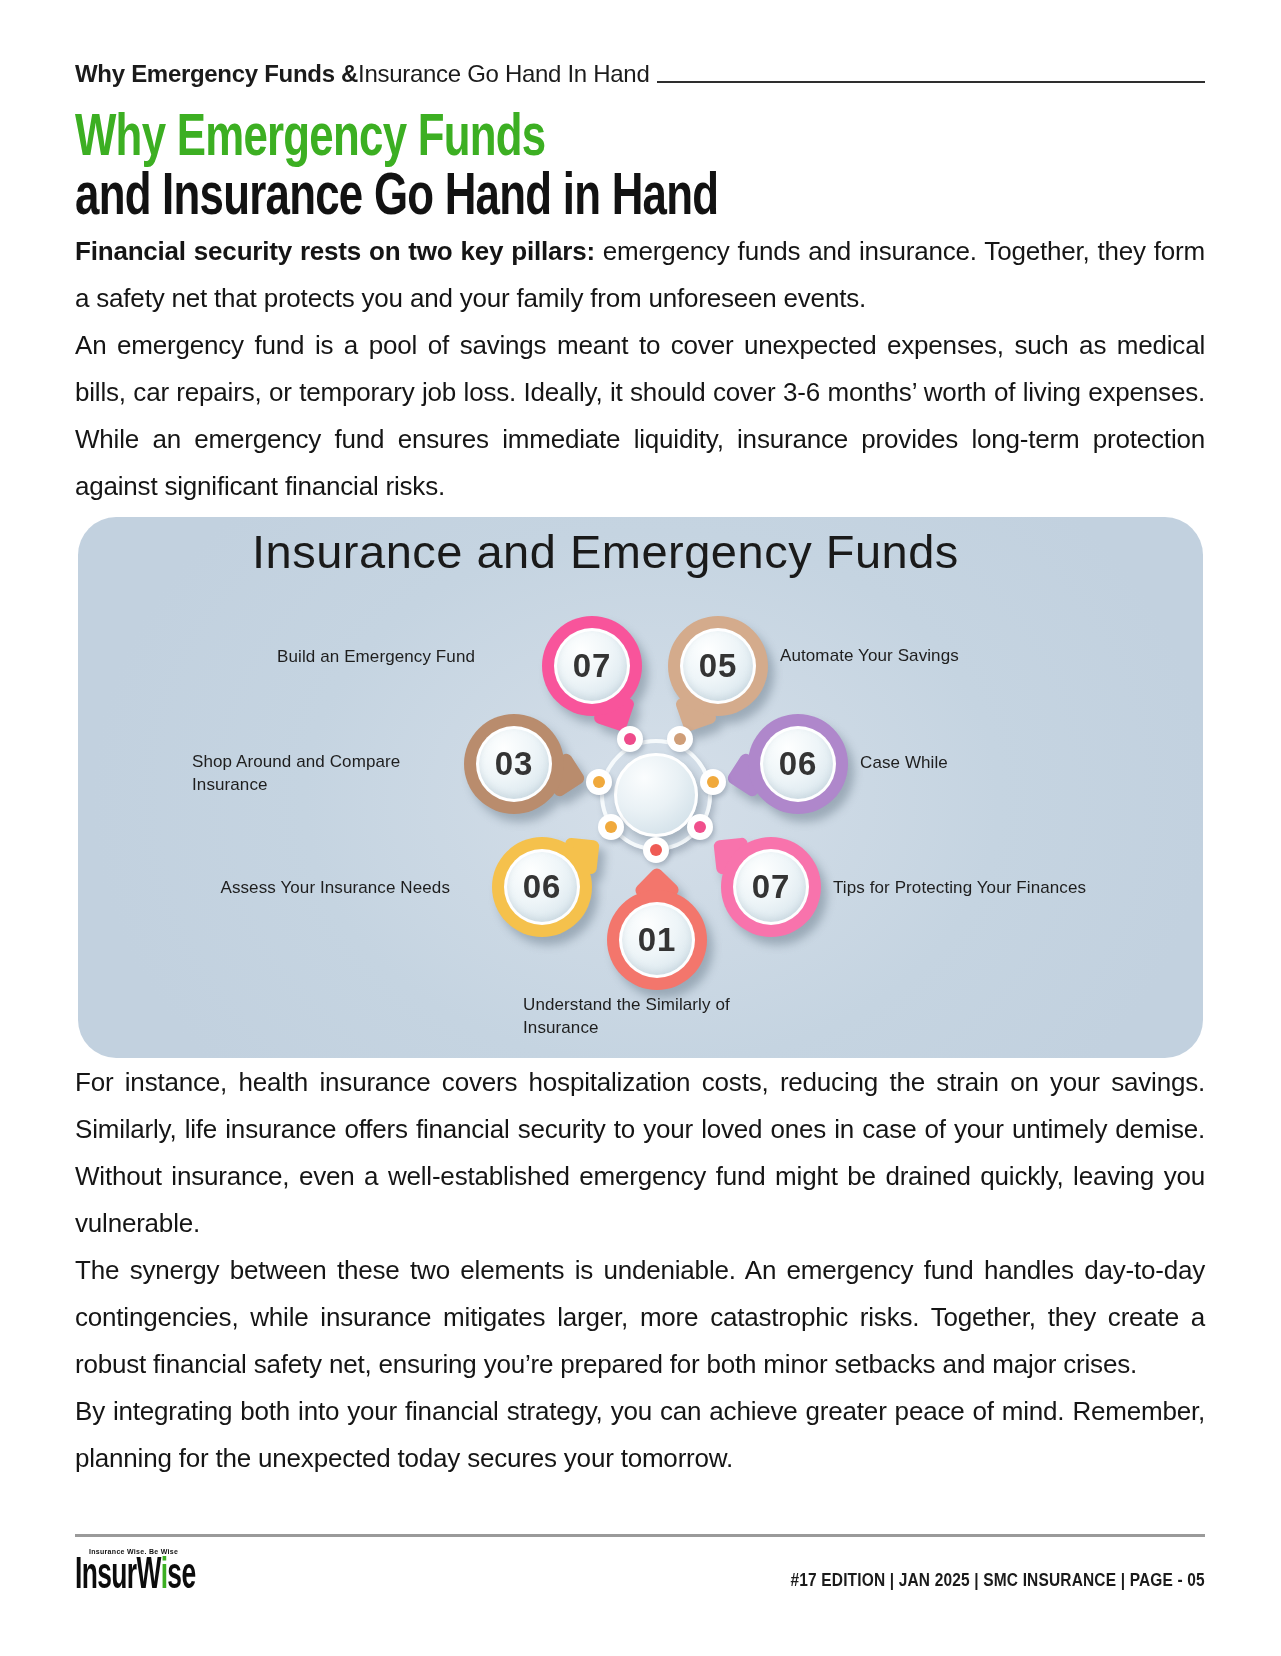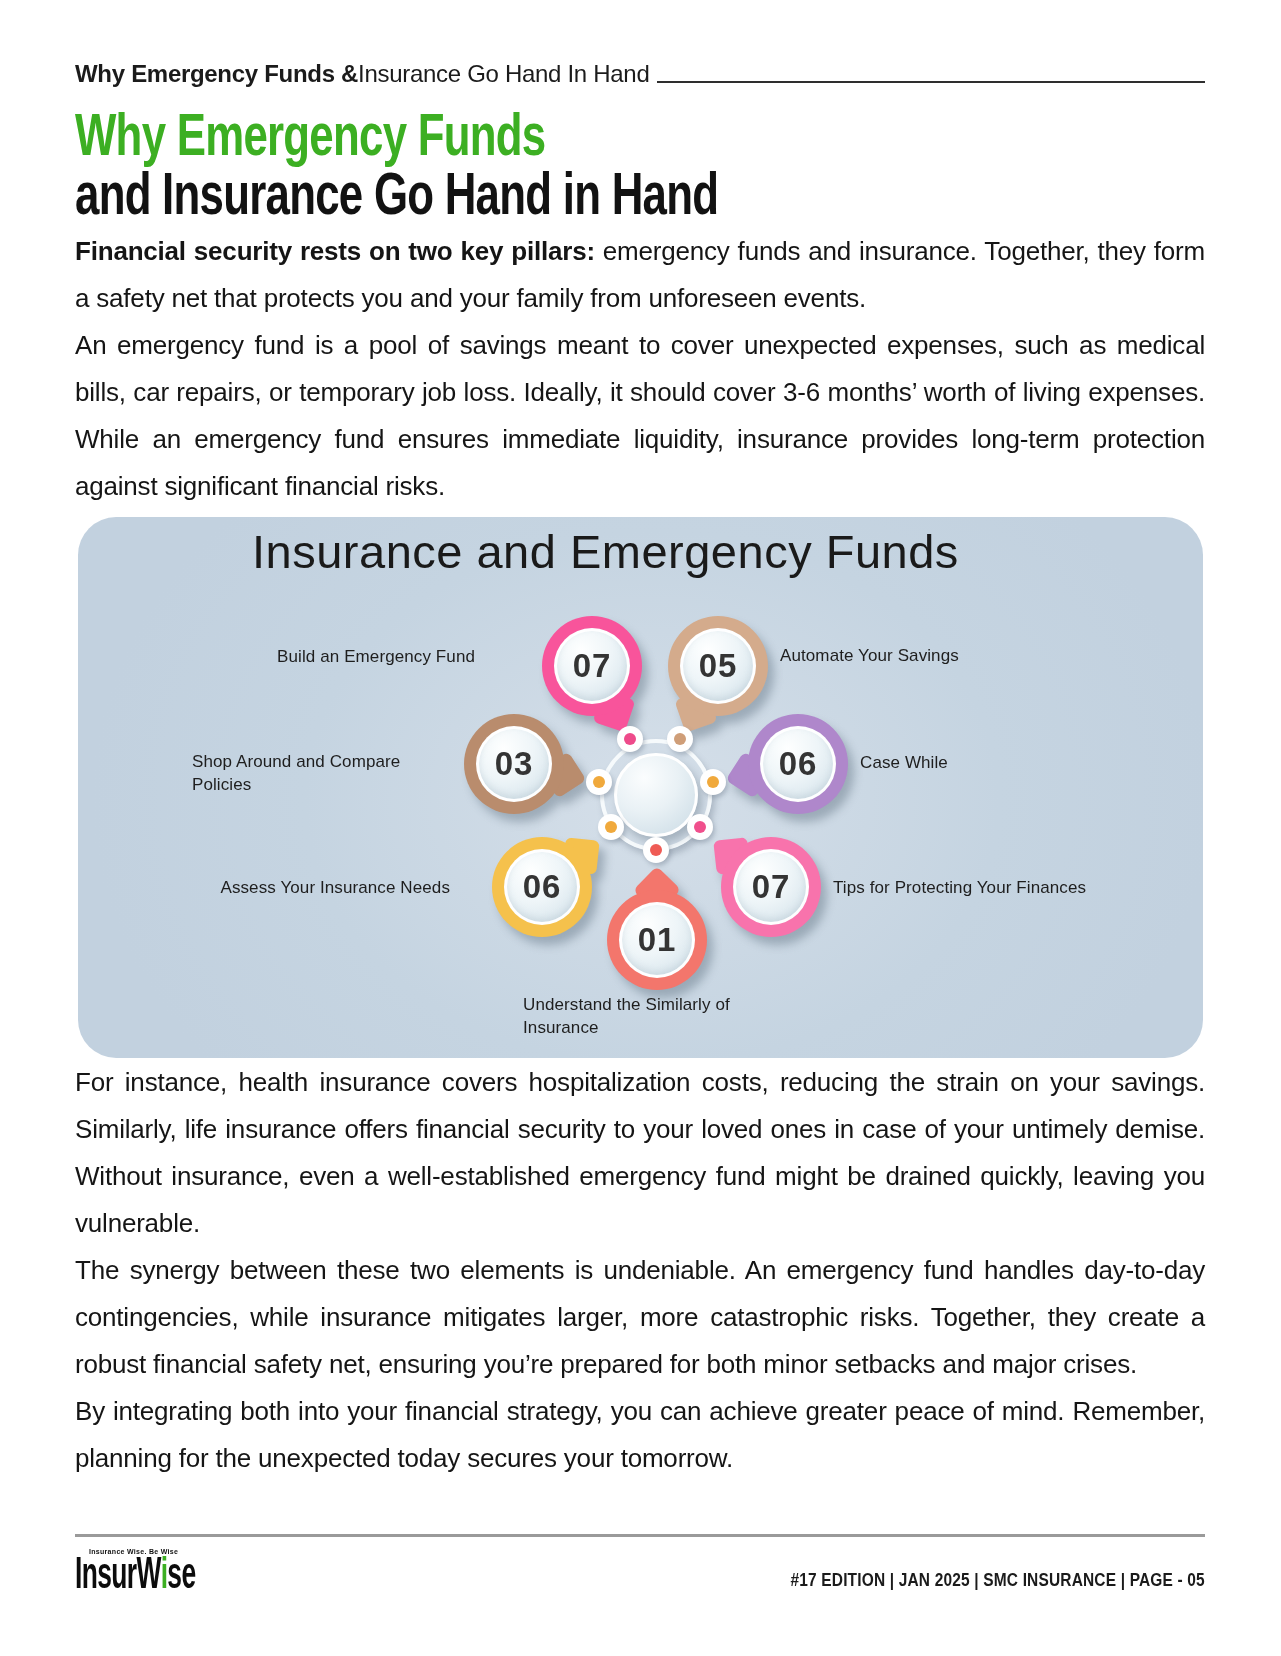--- a/index.html
+++ b/index.html
@@ -197,21 +197,21 @@
       <div class="dot" style="left:91px;top:79px">
           <i style="--c: #F04F8C;"></i>
         </div>
       <div class="dot" style="left:47px;top:102px">
           <i style="--c: #EF5B55;"></i>
         </div>
     </div>
 
     <div class="ilabel nowrap" style="right:728px;top:128px;text-align:right">Build an Emergency Fund</div>
     <div class="ilabel nowrap" style="left:702px;top:127px">Automate Your Savings</div>
-    <div class="ilabel" style="left:114px;top:233px;width:235px">Shop Around and Compare Policies</div>
+    <div class="ilabel" style="left:114px;top:233px;width:235px">Shop Around and Compare Insurance</div>
     <div class="ilabel nowrap" style="left:782px;top:234px">Case While</div>
     <div class="ilabel nowrap" style="right:753px;top:359px;text-align:center">Assess Your Insurance Needs</div>
     <div class="ilabel nowrap" style="left:755px;top:359px">Tips for Protecting Your Finances</div>
     <div class="ilabel" style="left:445px;top:476px;width:272px">Understand the Similarly of Insurance</div>
   </div>
 
   <div class="bodyblock" id="body-bottom">
     <p>For instance, health insurance covers hospitalization costs, reducing the strain on your savings. Similarly, life insurance offers financial security to your loved ones in case of your untimely demise. Without insurance, even a well-established emergency fund might be drained quickly, leaving you vulnerable.</p>
     <p>The synergy between these two elements is undeniable. An emergency fund handles day-to-day contingencies, while insurance mitigates larger, more catastrophic risks. Together, they create a robust financial safety net, ensuring you’re prepared for both minor setbacks and major crises.</p>
     <p>By integrating both into your financial strategy, you can achieve greater peace of mind. Remember, planning for the unexpected today secures your tomorrow.</p>

